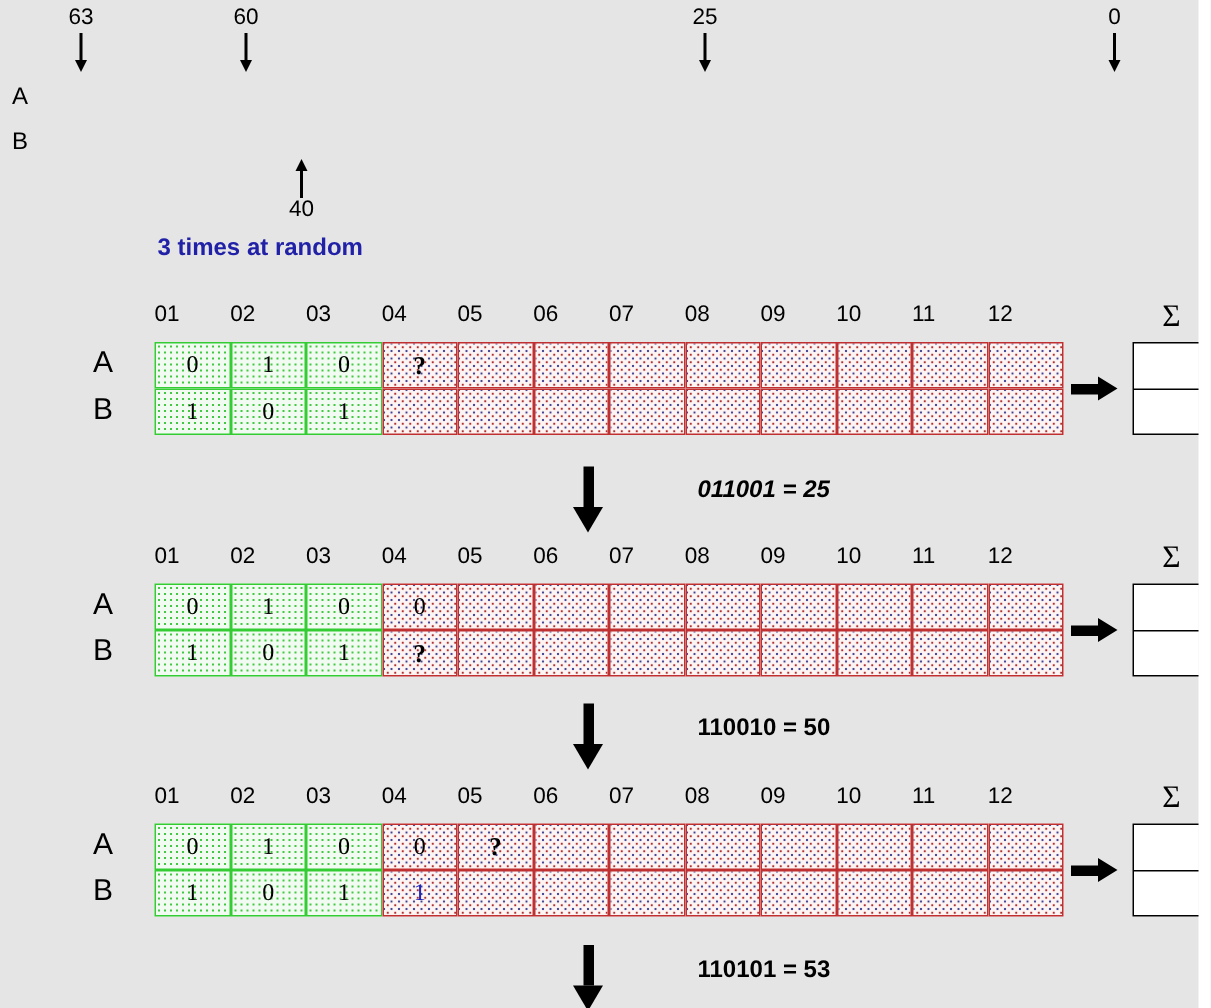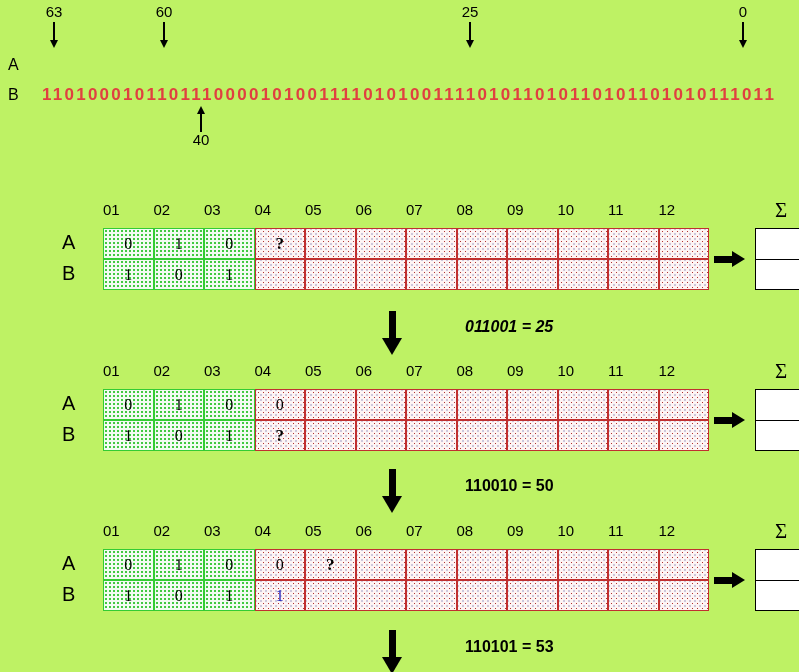--- a/index.html
+++ b/index.html
@@ -1,17 +1,17 @@
 <!DOCTYPE html>
 <html><head>
 <meta charset="utf-8">
 <style>
   html,body { margin:0; padding:0; background:#fff; }
   .canvas {
-    position:relative; width:799px; height:672px; background:#bef264;
+    position:relative; width:799px; height:672px; background:#e5e5e5;
     overflow:hidden; font-family:"Liberation Sans", sans-serif; color:#000;
   }
 
   
   .bs-label { position:absolute; left:8px; font-size:16px; color:#000; }
   .bitstring {
     position:absolute; left:42px; white-space:nowrap;
     color:#e04040; font-weight:bold; font-size:17px; letter-spacing:2.25px;
   }
   .marker { position:absolute; width:44px; display:flex; flex-direction:column; align-items:center; }
@@ -110,30 +110,30 @@
   <div class="marker" style="left:721px; top:4px;">
     <span class="marker-label">0</span>
     <span class="arrow-v">
         <span class="shaft"></span>
         <span class="head-down"></span>
       </span>
   </div>
 
   <span class="bs-label" style="top:56px;">A</span>
   <span class="bs-label" style="top:86px;">B</span>
-  <div class="bitstring" style="top:85px;">1101000101101110000101001111010100111101011010110101101010111011</div>
 
   <div class="marker" style="left:179px; top:106px;">
     <span class="arrow-v" style="margin-top:0;">
         <span class="head-up"></span>
         <span class="shaft"></span>
       </span>
     <span class="marker-label">40</span>
   </div>
 
+  <span class="caption left">3 times at random</span>
 
   <div class="table-block" style="top:201px;">
     <div class="col-headers">
         <div class="col-h">01</div>
         <div class="col-h">02</div>
         <div class="col-h">03</div>
         <div class="col-h">04</div>
         <div class="col-h">05</div>
         <div class="col-h">06</div>
         <div class="col-h">07</div>

